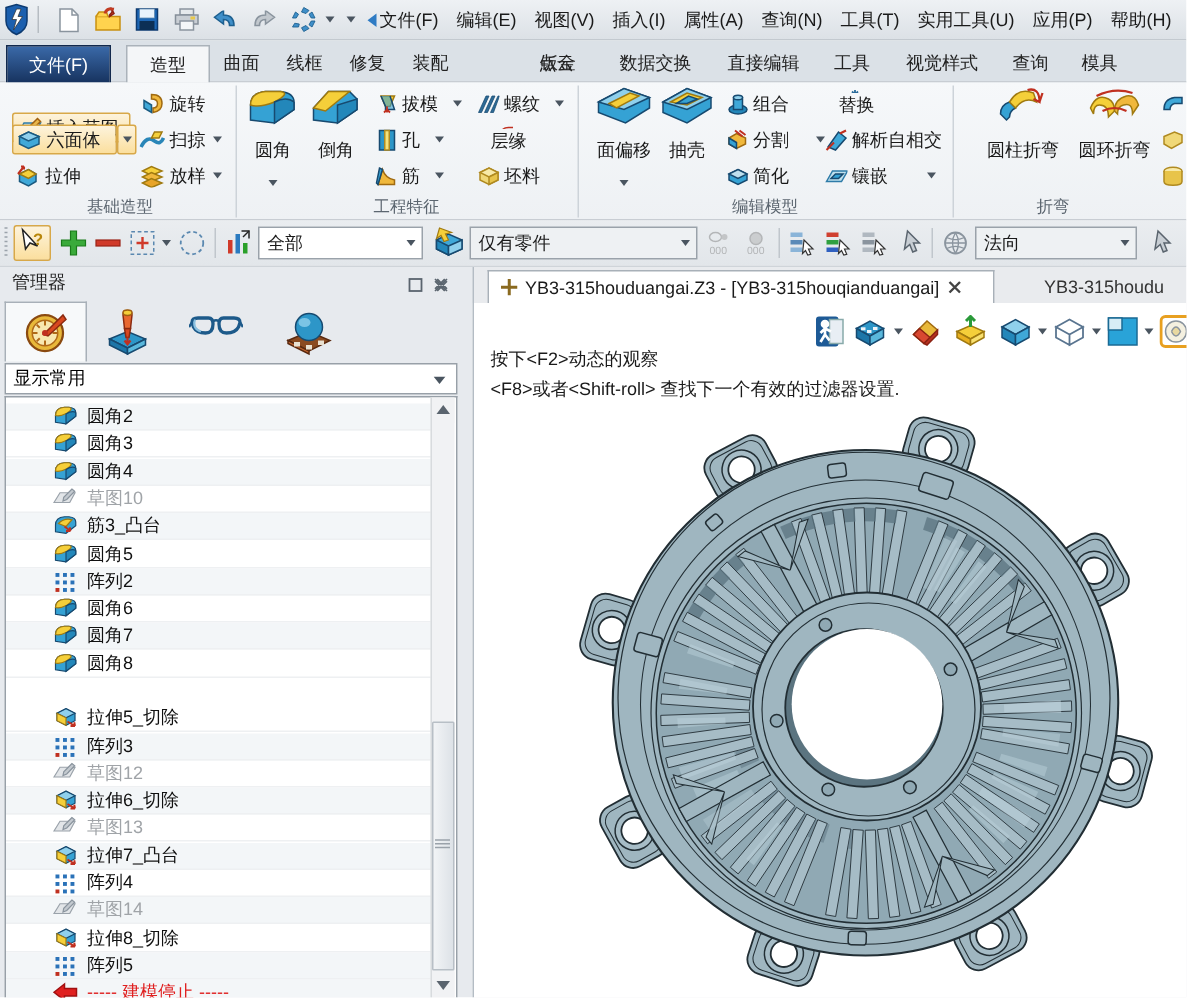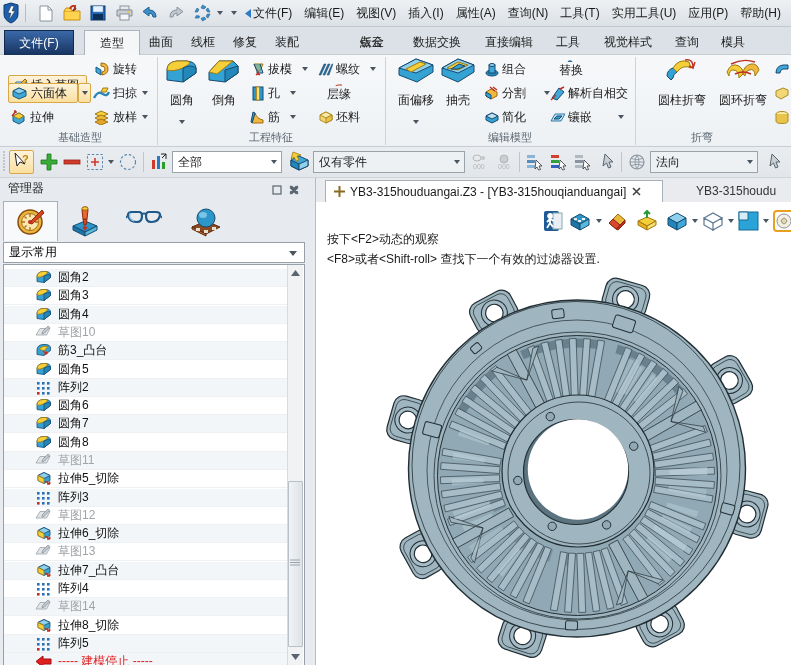--- a/index.html
+++ b/index.html
@@ -637,26 +637,20 @@
         <svg class="ticon">
           <use href="#i-fillet"></use>
         </svg>
         <span>圆角7</span>
       </div>
   <div class="trow" style="top:169px">
         <svg class="ticon">
           <use href="#i-fillet"></use>
         </svg>
         <span>圆角8</span>
-      </div>
-  <div class="trow alt gray" style="top:187px">
-        <svg class="ticon">
-          <use href="#i-sketch"></use>
-        </svg>
-        <span>草图11</span>
       </div>
   <div class="trow" style="top:205px">
         <svg class="ticon">
           <use href="#i-cut"></use>
         </svg>
         <span>拉伸5_切除</span>
       </div>
   <div class="trow alt" style="top:224px">
         <svg class="ticon">
           <use href="#i-pattern"></use>

